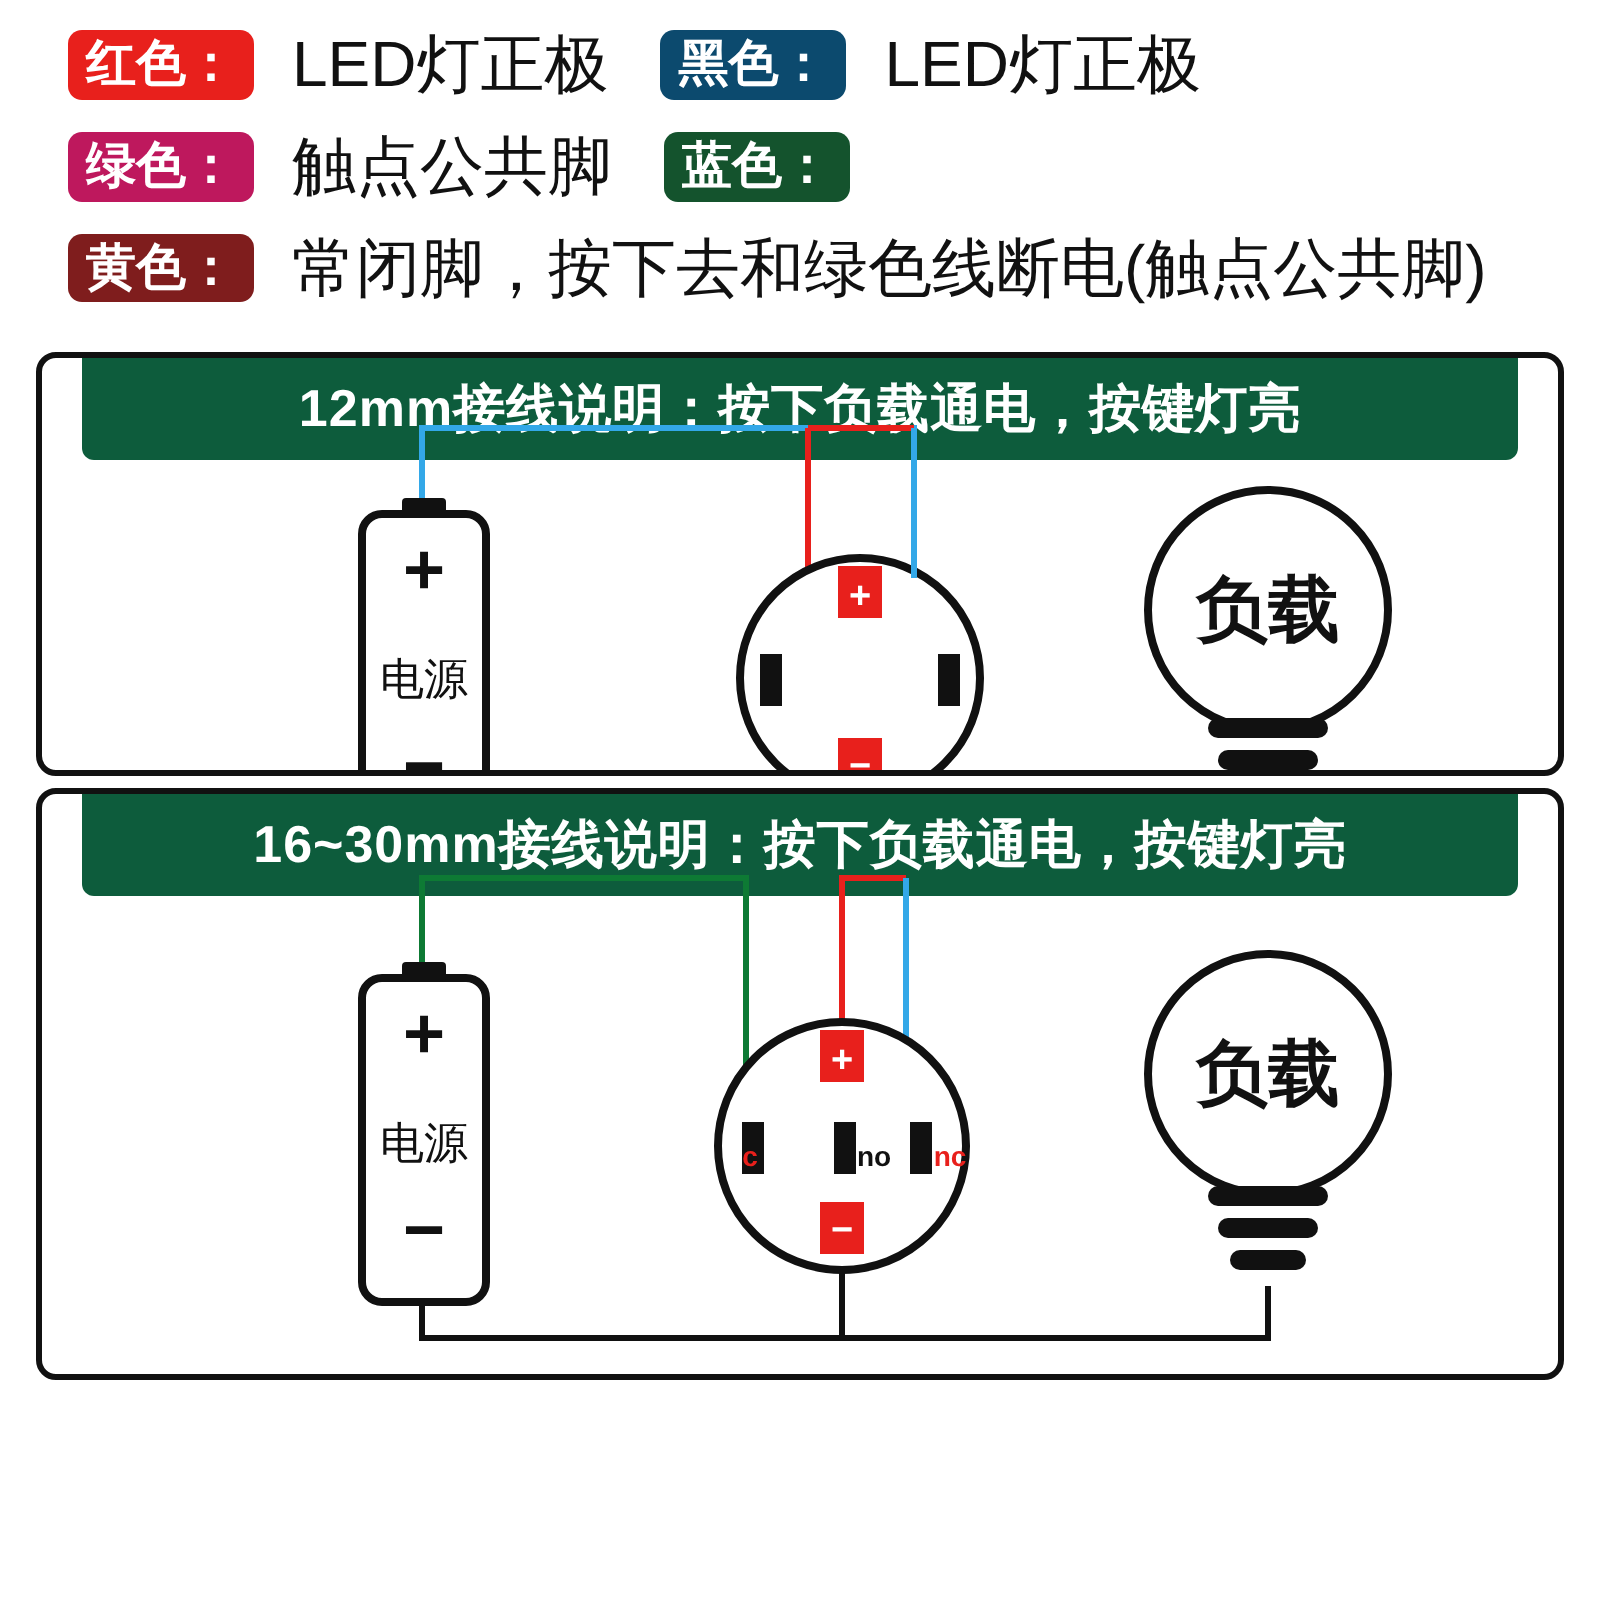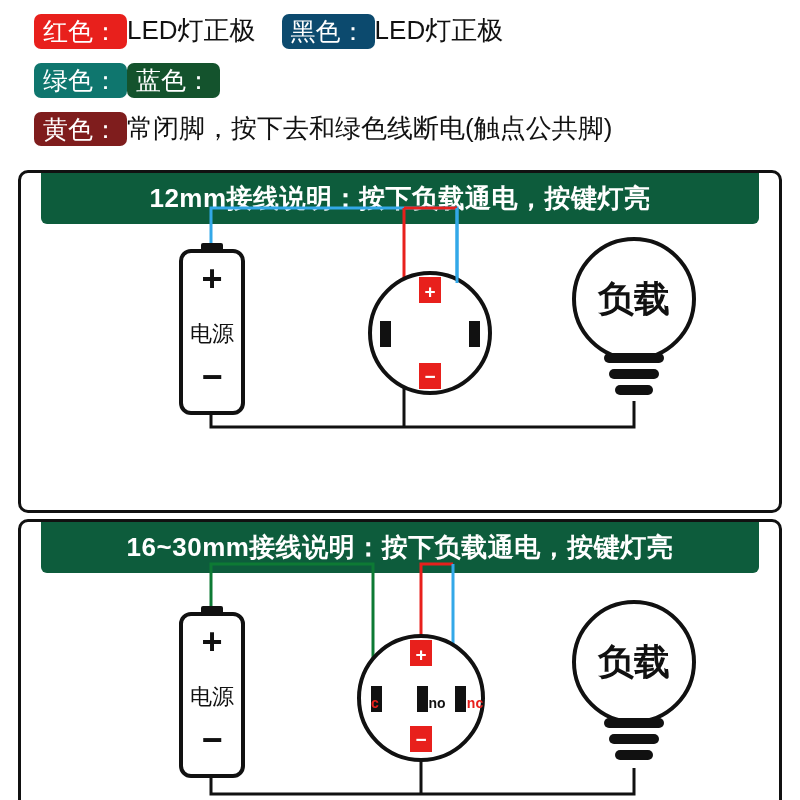--- a/index.html
+++ b/index.html
@@ -26,28 +26,28 @@
     margin-bottom: 14px;
     white-space: nowrap;
   }
   .chip {
     display: inline-flex;
     align-items: center;
     justify-content: center;
     border-radius: 7px;
     padding: 3px 9px;
     font-size: 25px;
-    font-weight: normal;
+    font-weight: bold;
     color: #ffffff;
     line-height: 1.15;
   }
   .legend-text {
-    font-size: 26px;
+    font-size: 32px;
     color: #111111;
-    margin-left: 0;
+    margin-left: 19px;
     margin-right: 26px;
     line-height: 1.15;
   }
 
   
   .panel {
     position: relative;
     margin: 6px 18px 0 18px;
     border: 3px solid #111111;
     border-radius: 10px;
@@ -84,32 +84,33 @@
 <div class="legend">
 
   <div class="legend-row">
     <span class="chip" style="background:#e8201c">红色：</span>
     <span class="legend-text">LED灯正极</span>
     <span class="chip" style="background:#0c4a6e">黑色：</span>
     <span class="legend-text">LED灯正极</span>
   </div>
 
   <div class="legend-row">
-    <span class="chip" style="background:#0f766e">绿色：</span>
+    <span class="chip" style="background:#be185d">绿色：</span>
+    <span class="legend-text">触点公共脚</span>
     <span class="chip" style="background:#14532d">蓝色：</span>
   </div>
 
   <div class="legend-row">
     <span class="chip" style="background:#7f1d1d">黄色：</span>
     <span class="legend-text">常闭脚，按下去和绿色线断电(触点公共脚)</span>
   </div>
 
 </div>
 
-<div class="panel" style="height:343px;">
+<div class="panel" style="height:212px;">
   <div class="panel-title">12mm接线说明：按下负载通电，按键灯亮</div>
   <div class="panel-body">
     <svg class="panel-svg" width="764" height="272" viewBox="0 0 764 272">
 
       <path d="M190,80 L190,35 L436,35 L436,110" fill="none" stroke="#33a8e8" stroke-width="3"></path>
 
       <path d="M383,110 L383,35 L383,35" fill="none" stroke="#e8201c" stroke-width="3"></path>
       <path d="M383,35 L436,35" fill="none" stroke="#e8201c" stroke-width="3"></path>
 
       <path d="M436,35 L436,35" fill="none" stroke="#e8201c" stroke-width="3"></path>

